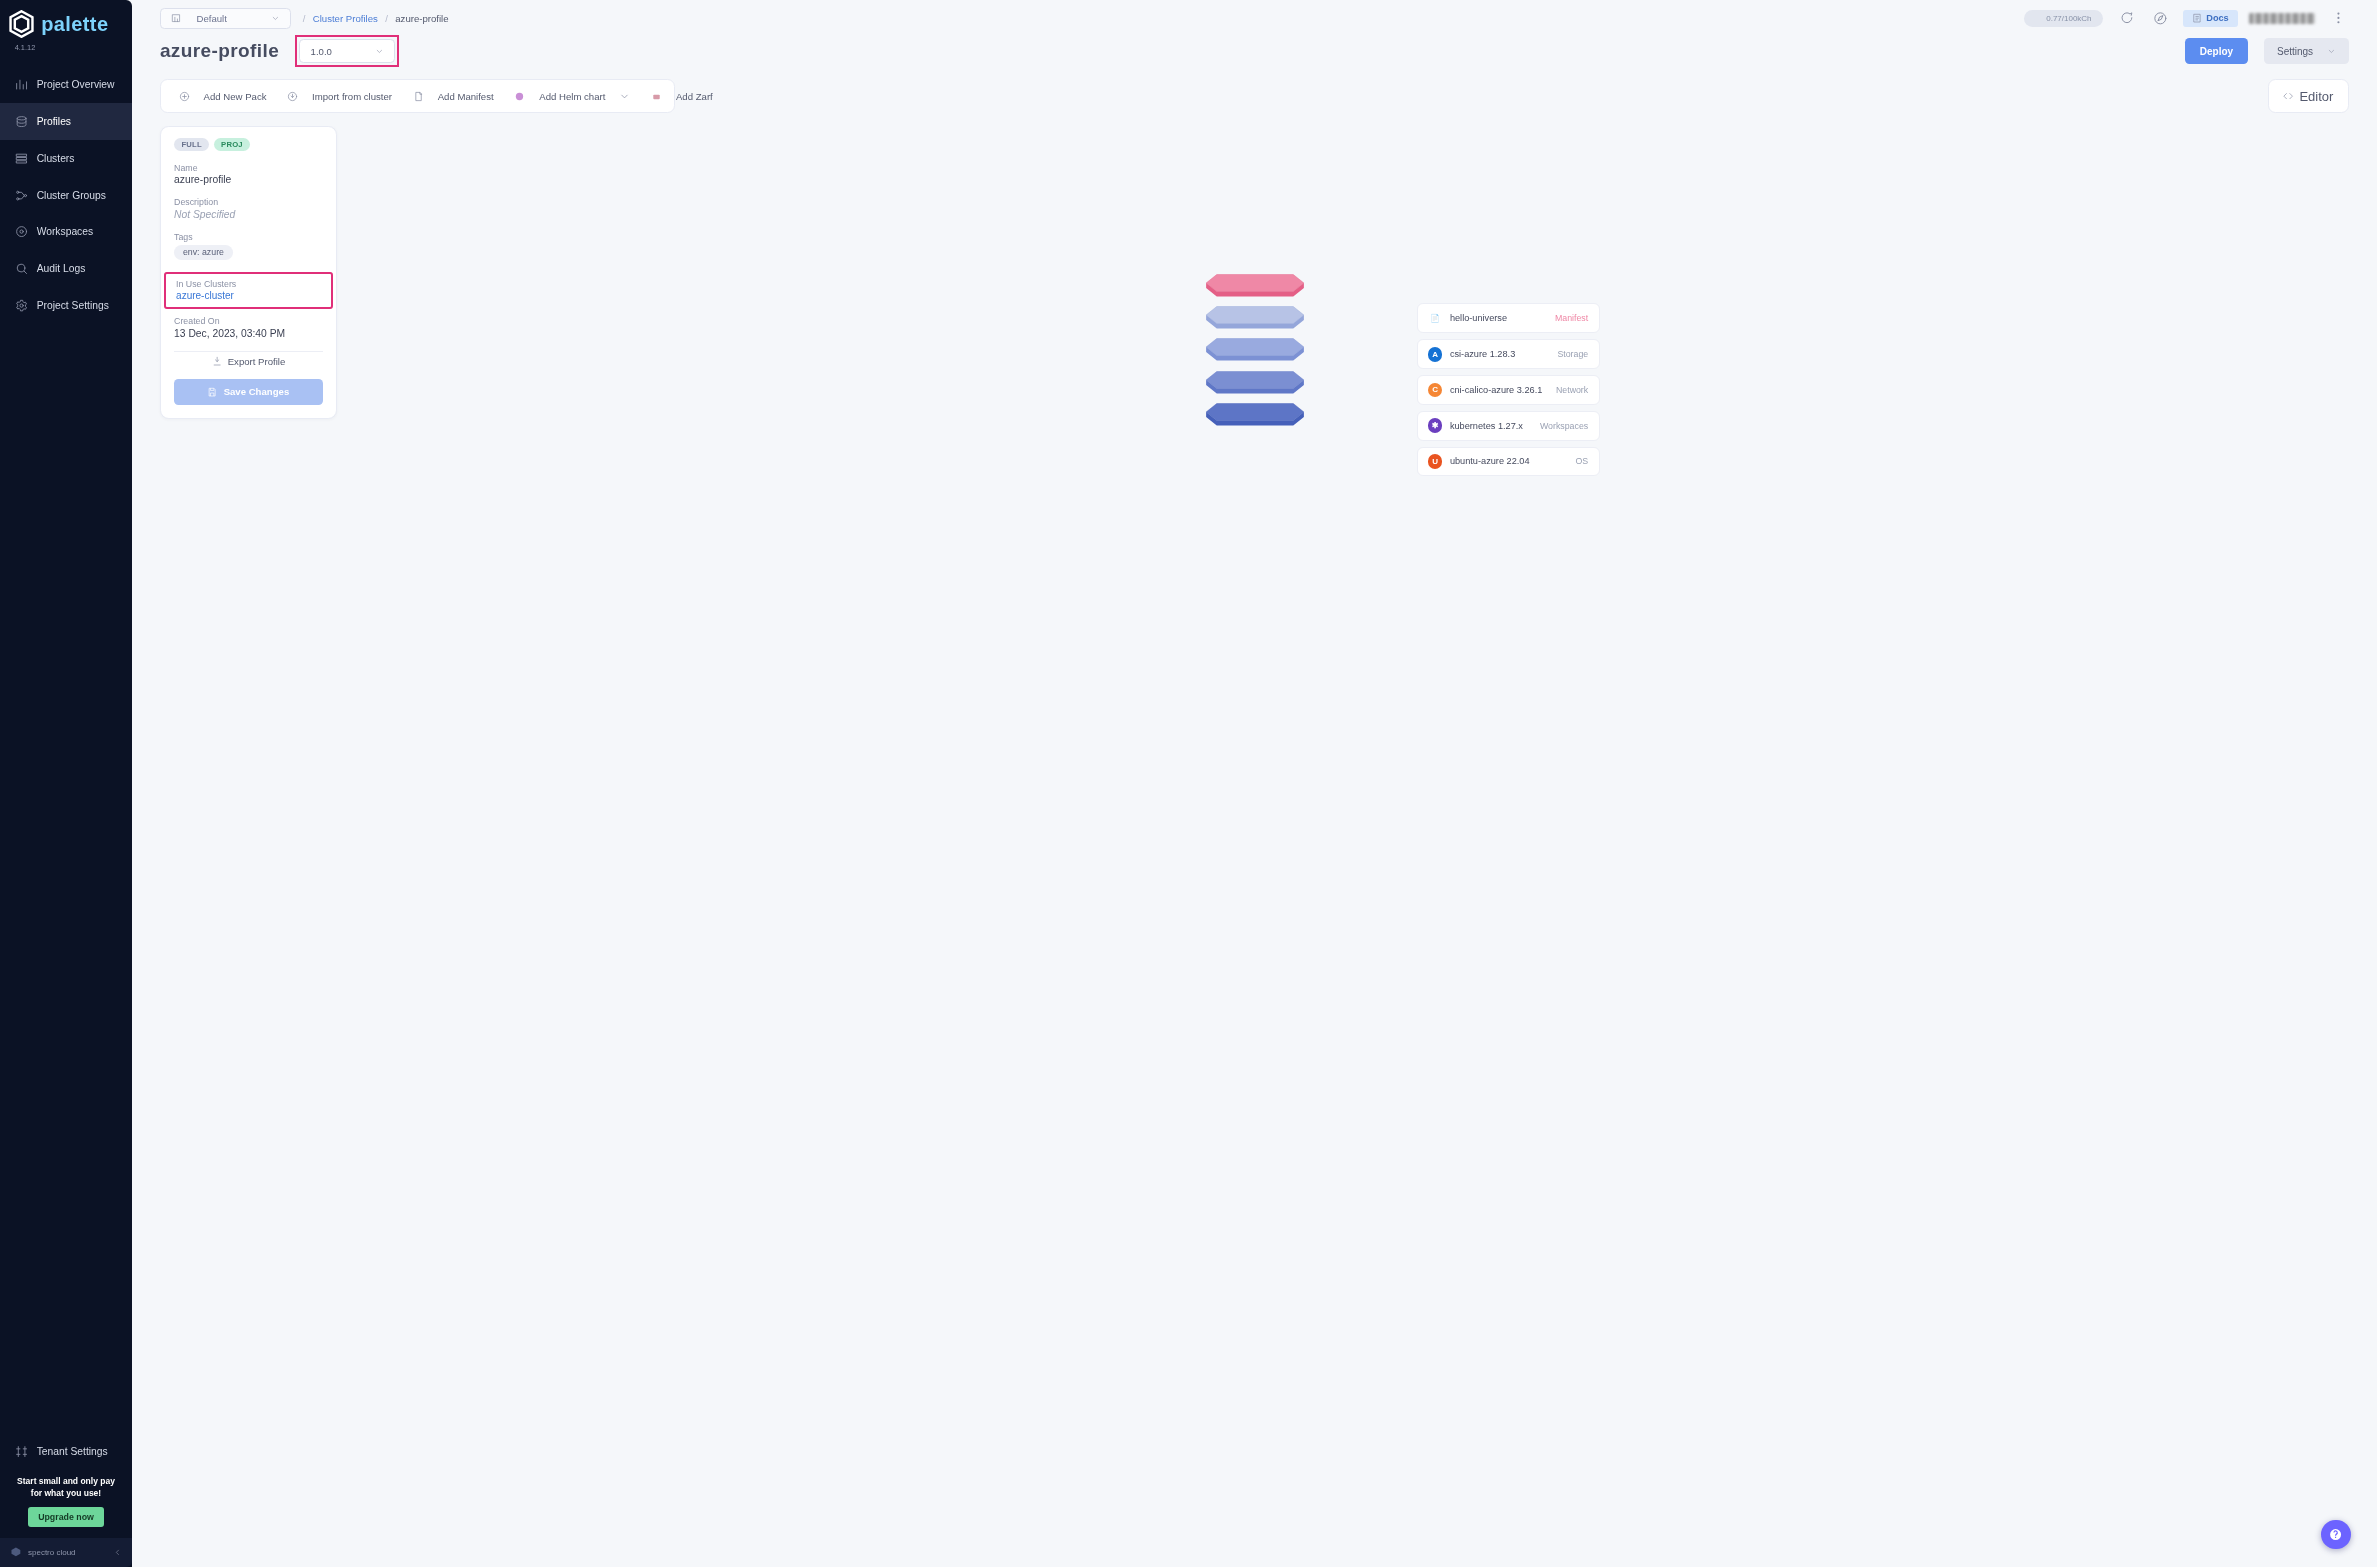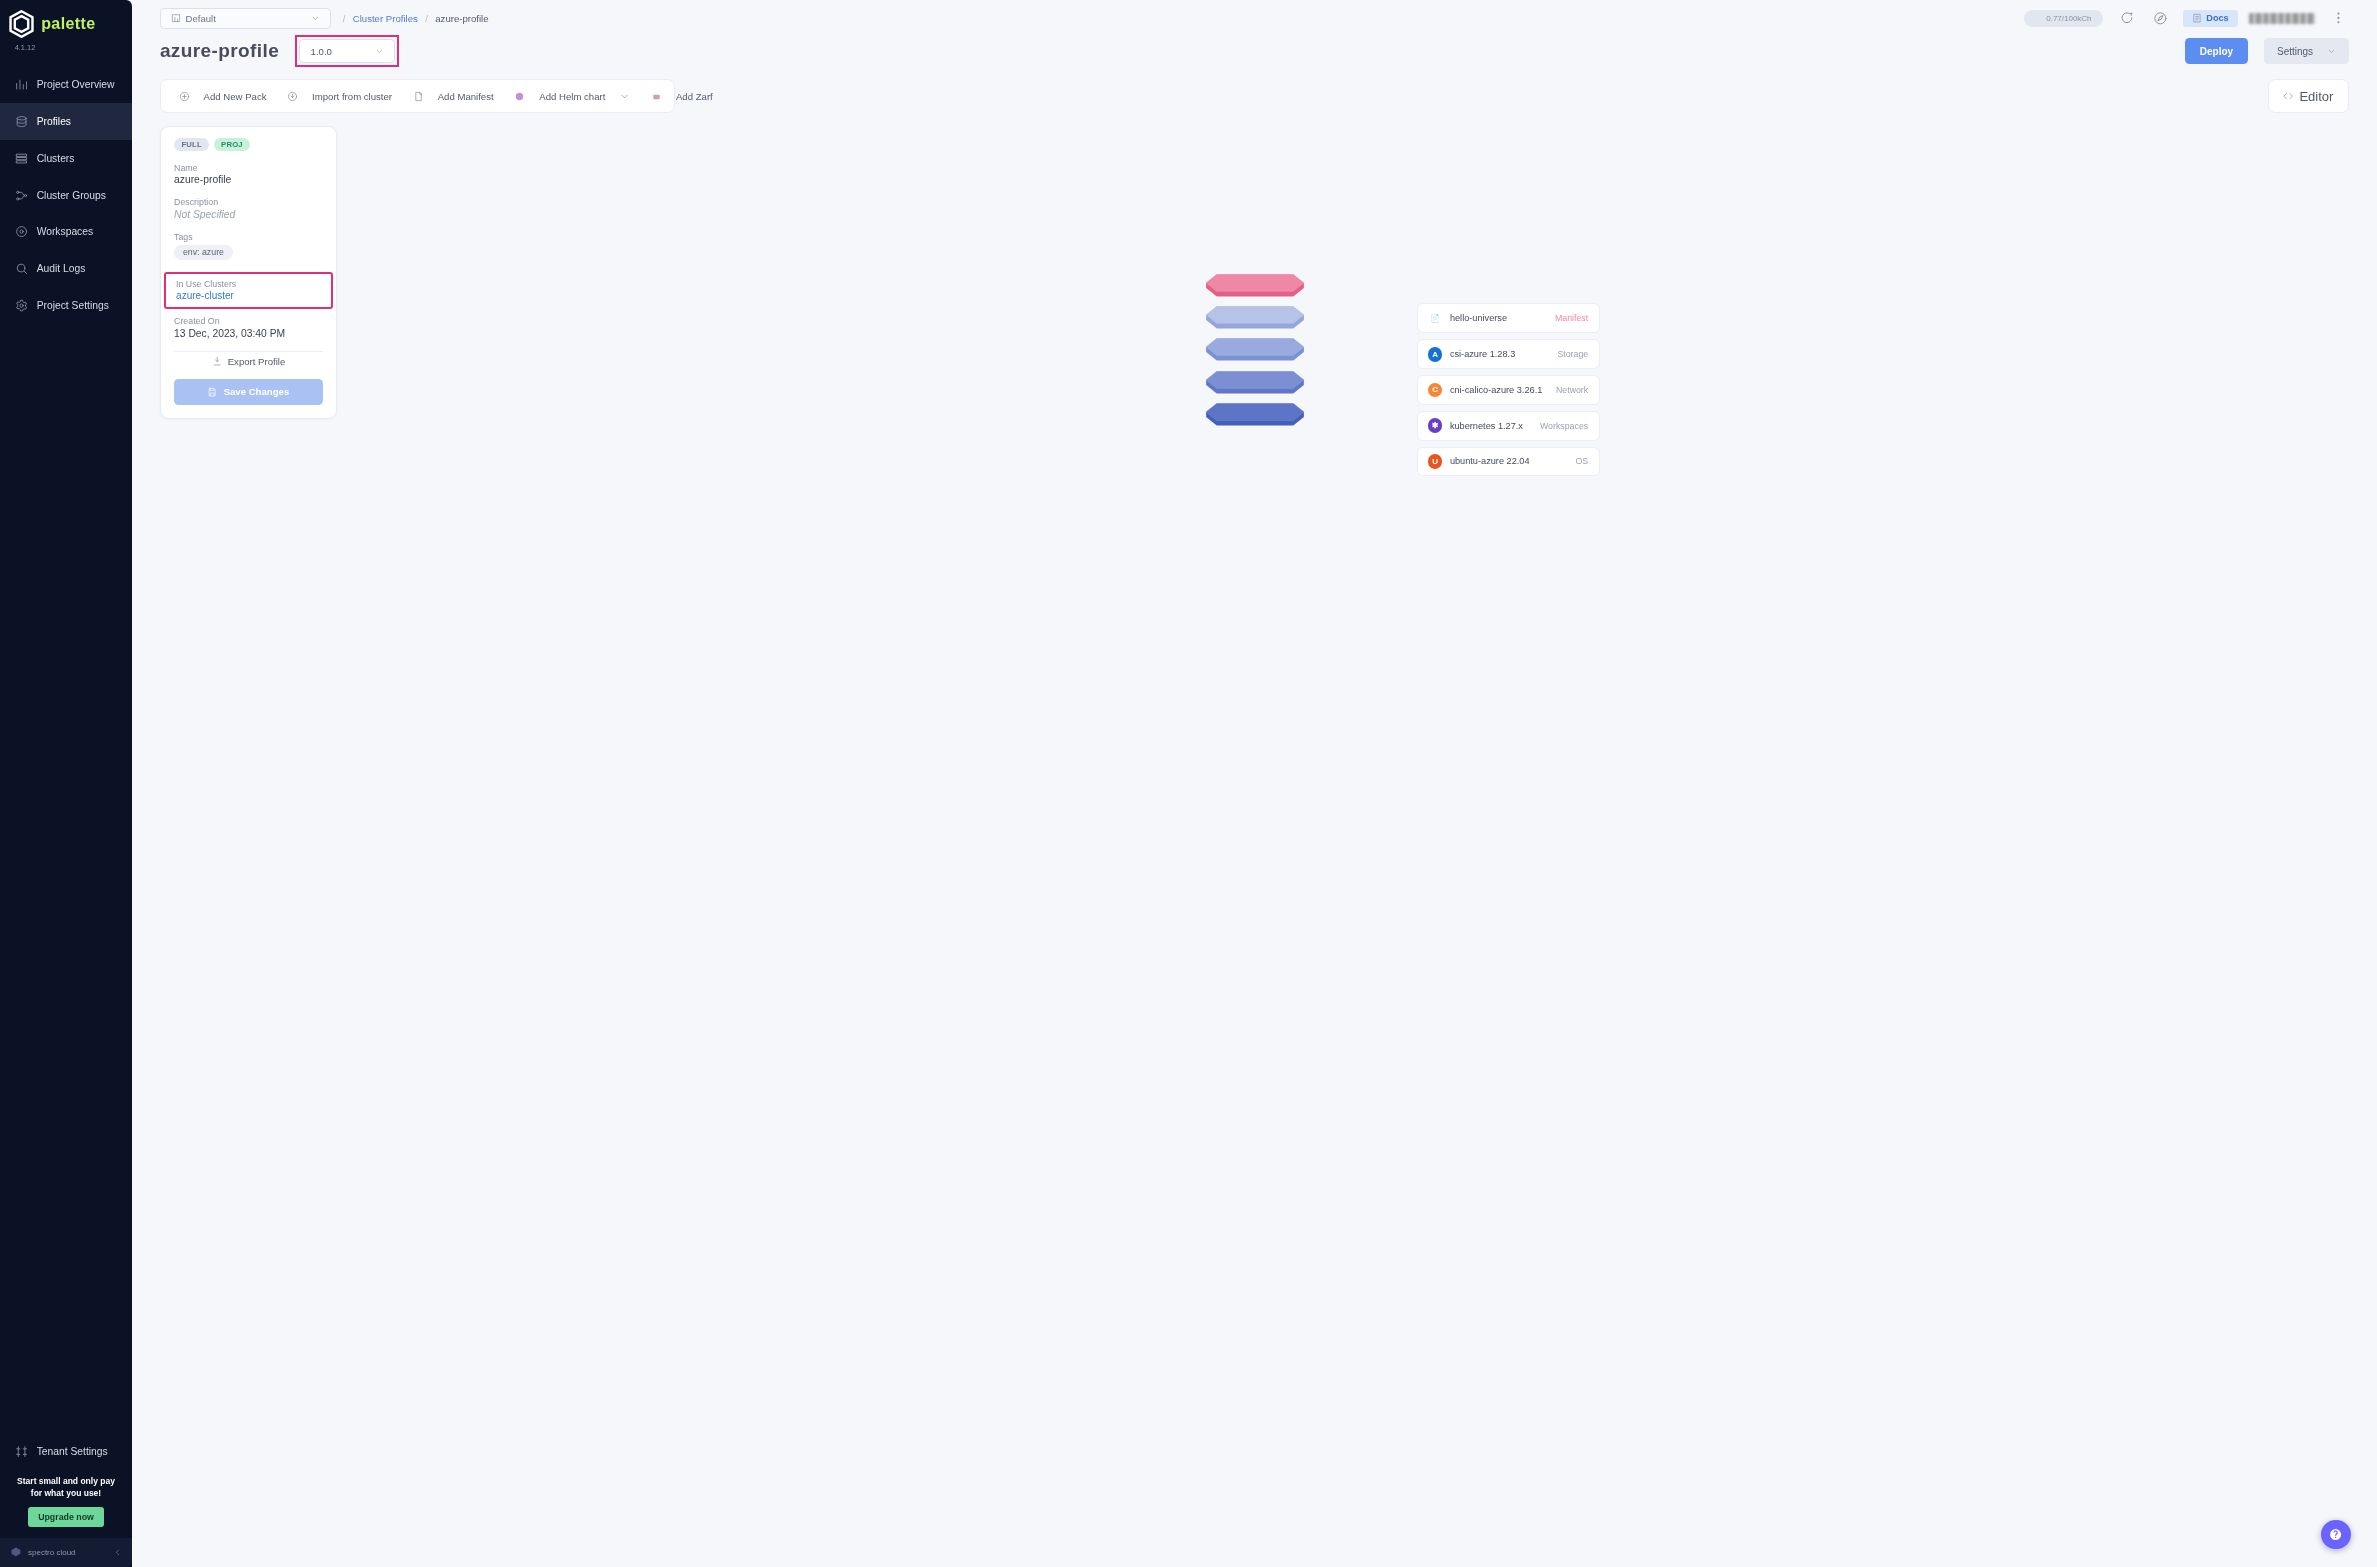--- a/index.html
+++ b/index.html
@@ -3,42 +3,42 @@
 <meta charset="utf-8">
 <style>
   * { box-sizing: border-box; margin: 0; padding: 0; }
   html, body { width: 100%; height: 100%; font-family: "Segoe UI", Arial, sans-serif; background: #f5f7fa; color: #2b2f3a; overflow: hidden; }
   body { display: flex; }
 
   
   .sidebar { width: 132px; background: #0b1225; color: #d7dce8; display: flex; flex-direction: column; border-radius: 0 5.9px 0 0; }
   .logo-block { padding: 10.3px 8.8px 2.9px; display:flex; align-items:center; gap:7.4px; }
   .logo-hex { width:25px; height:28px; }
-  .logo-text { font-size:16px; font-weight:600; color:#bef264; letter-spacing:0.4px; }
+  .logo-text { font-size:20px; font-weight:600; color:#7dd3fc; letter-spacing:0.4px; }
   .version { font-size:7.4px; color:#8f96ac; padding: 1.5px 0 10.3px 14.7px; }
 
   .nav { flex:1; display:flex; flex-direction:column; margin-top:4.4px; }
   .nav-item { display:flex; align-items:center; gap:8.8px; padding:11.8px 14.7px; font-size:10.3px; color:#d7dce8; cursor:pointer; }
   .nav-item.active { background:#202840; color:#fff; }
   .nav-icon { width:13.2px; height:13.2px; flex:none; }
 
   .nav-spacer { flex:1; }
   .upgrade-box { padding: 5.9px 8.8px 10.3px; text-align:center; }
   .upgrade-text { font-size:8.5px; font-weight:600; color:#fff; line-height:1.4; }
   .upgrade-btn { margin-top:7.4px; padding:5.2px 10.3px; background:#6dd69a; color:#153b26; font-size:8.8px; font-weight:600; border:none; border-radius:2.9px; cursor:pointer; }
 
   .brand-footer { display:flex; align-items:center; gap:5.9px; padding:8.8px 10.3px; background:#141c34; font-size:8px; color:#8f96ac; border-radius: 0 0 5.9px 0; }
   .brand-footer .chev { margin-left:auto; }
 
   
   .main { flex:1; display:flex; flex-direction:column; overflow:hidden; padding:0 5.9px; }
 
   
   .topbar { display:flex; align-items:center; gap:11.8px; padding:7.4px 22px 2.9px; font-size:9.6px; }
-  .project-select { display:flex; align-items:center; gap:4px; border:0.7px solid #dce0ec; border-radius:4.4px; padding:4.4px 10.3px; width:171px; background:#fafbfd; color:#6d7490; cursor:pointer; }
+  .project-select { display:flex; align-items:center; gap:15px; border:0.7px solid #dce0ec; border-radius:4.4px; padding:4.4px 10.3px; width:131px; background:#fafbfd; color:#6d7490; cursor:pointer; }
   .project-select .chev { margin-left:auto; }
   .breadcrumb { display:flex; align-items:center; gap:7.4px; color:#8a90a4; }
   .breadcrumb a { color:#4d7ed6; text-decoration:none; }
   .breadcrumb .slash { color:#b4bacb; }
   .breadcrumb .current { color:#545a6e; }
   .topbar-spacer { flex:1; }
   .usage-pill { background:#e2e6ef; color:#8892a8; font-size:8px; padding:4.4px 11.8px 4.4px 22px; border-radius:14.7px; }
   .top-icon { width:22px; height:22px; display:flex; align-items:center; justify-content:center; color:#4c5368; cursor:pointer; }
   .docs-tag { display:flex; align-items:center; gap:4.4px; background:#d7e6fb; color:#3d6fc2; font-size:9.2px; font-weight:600; padding:3.7px 8.8px; border-radius:2.9px; cursor:pointer; }
   .blur-name { filter: blur(1.5px); width:66px; height:10.3px; background: repeating-linear-gradient(90deg,#555,#555 4.4px,#aaa 4.4px,#aaa 7.4px); border-radius:1.5px; opacity:.6; }

